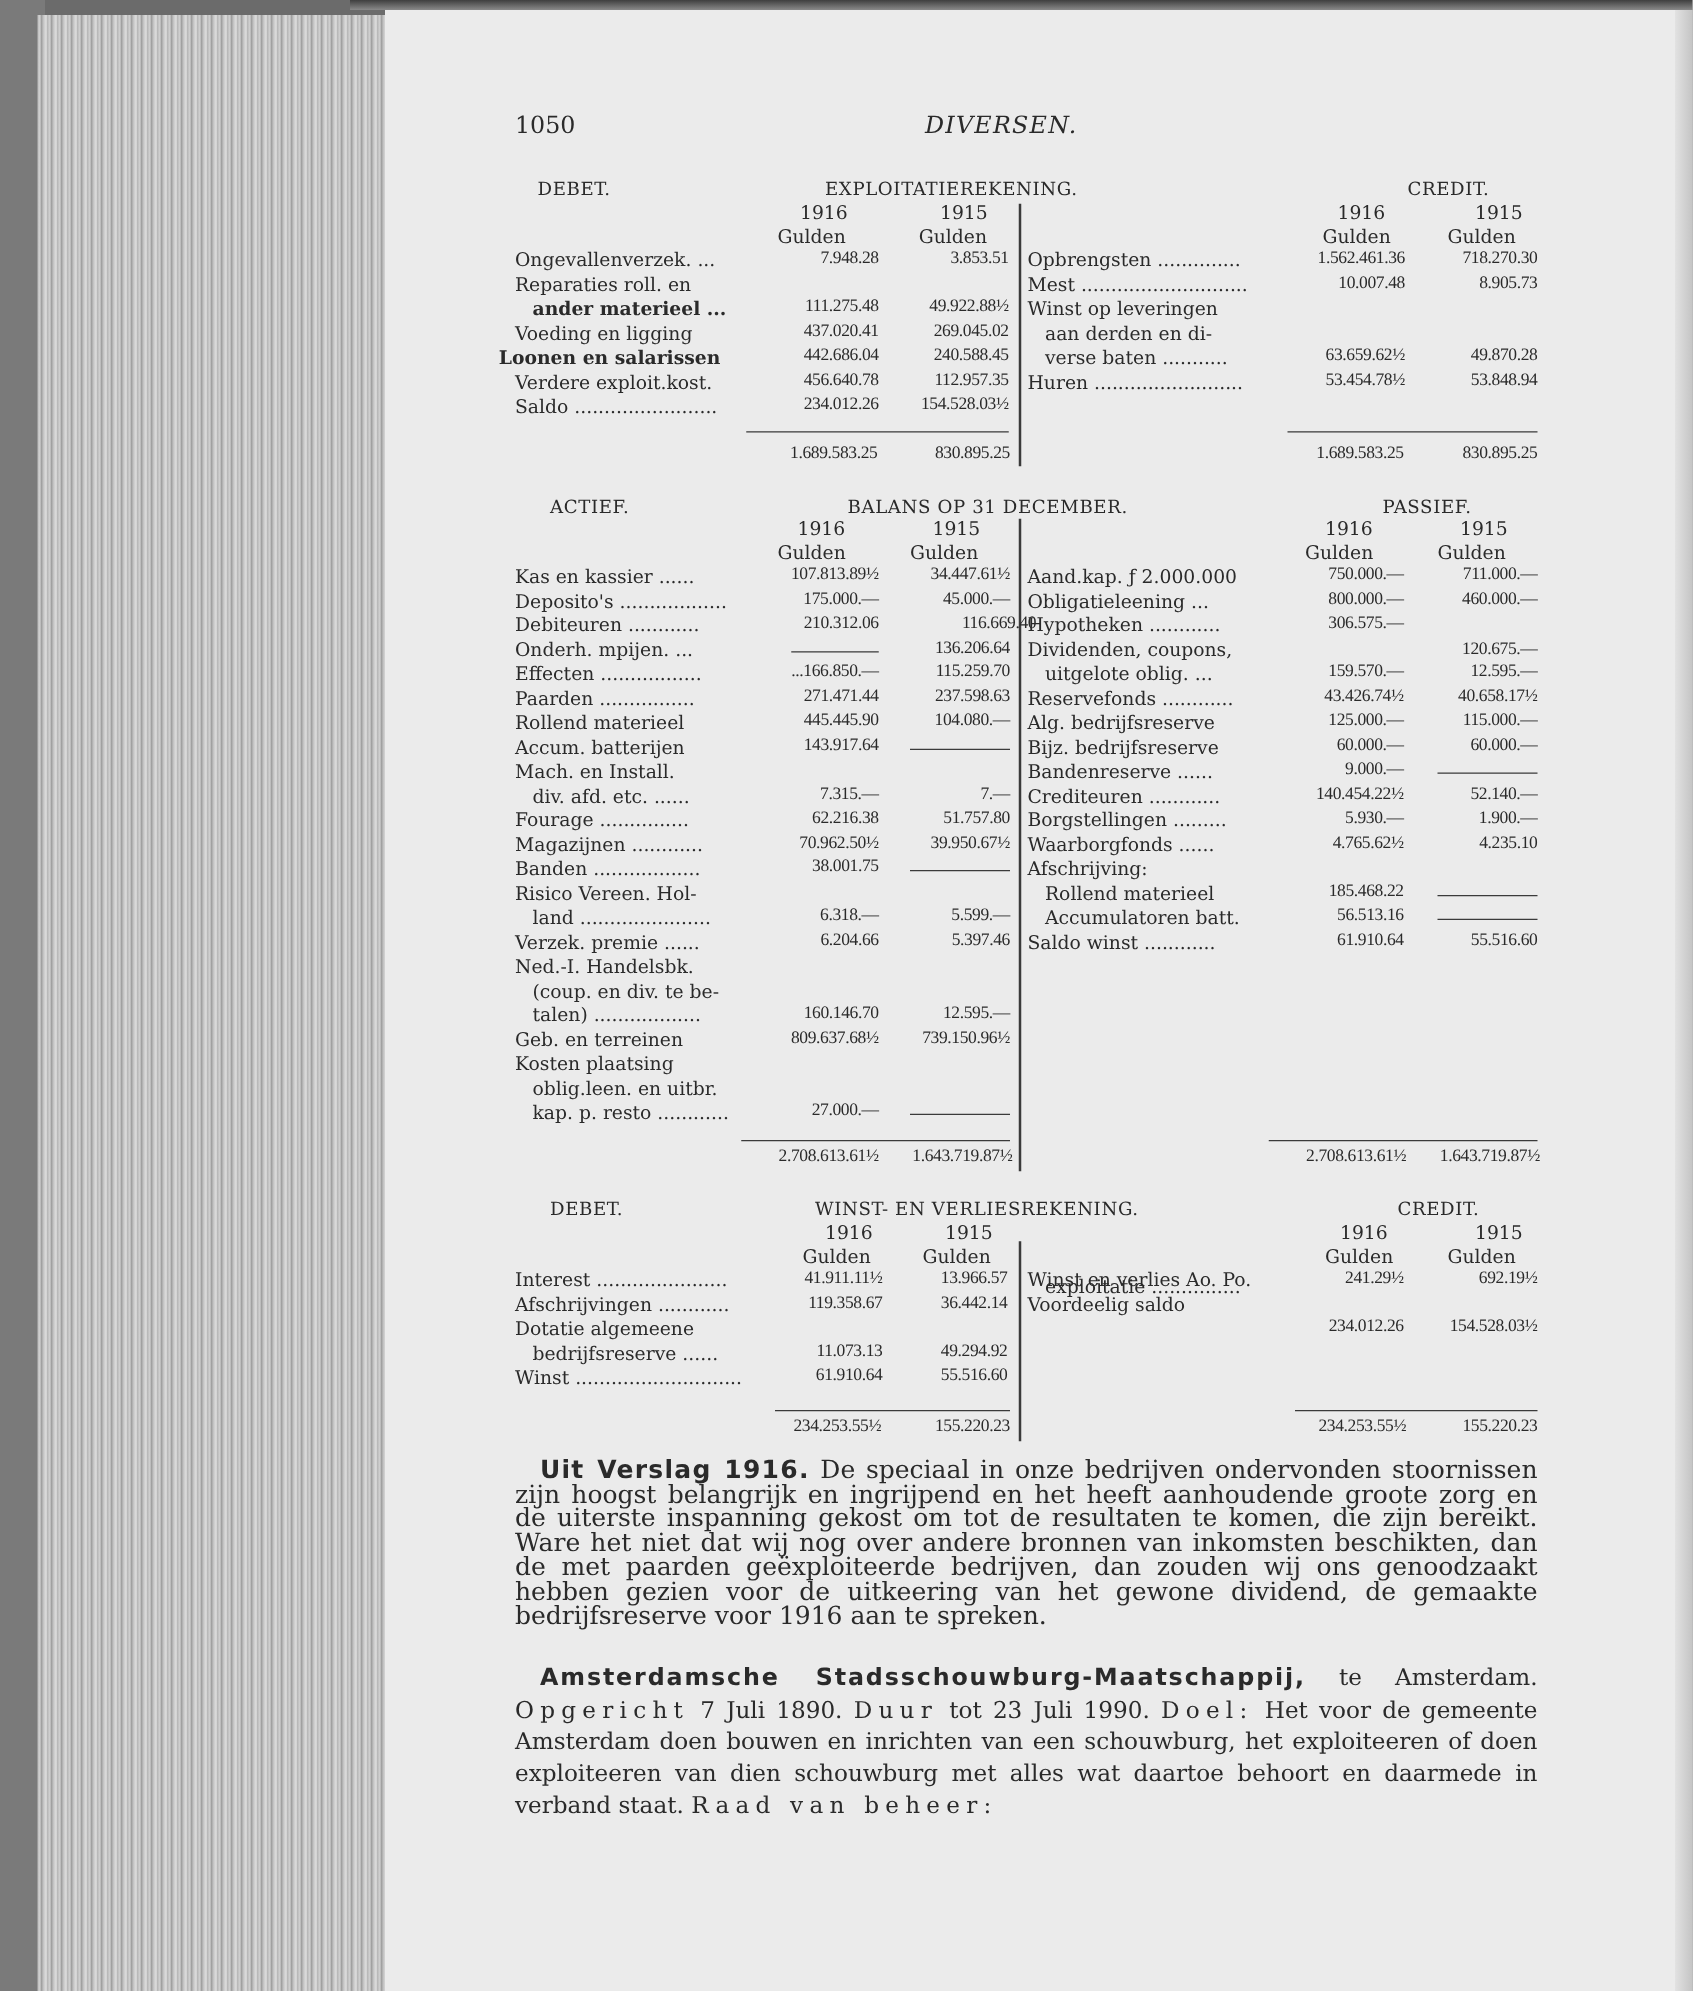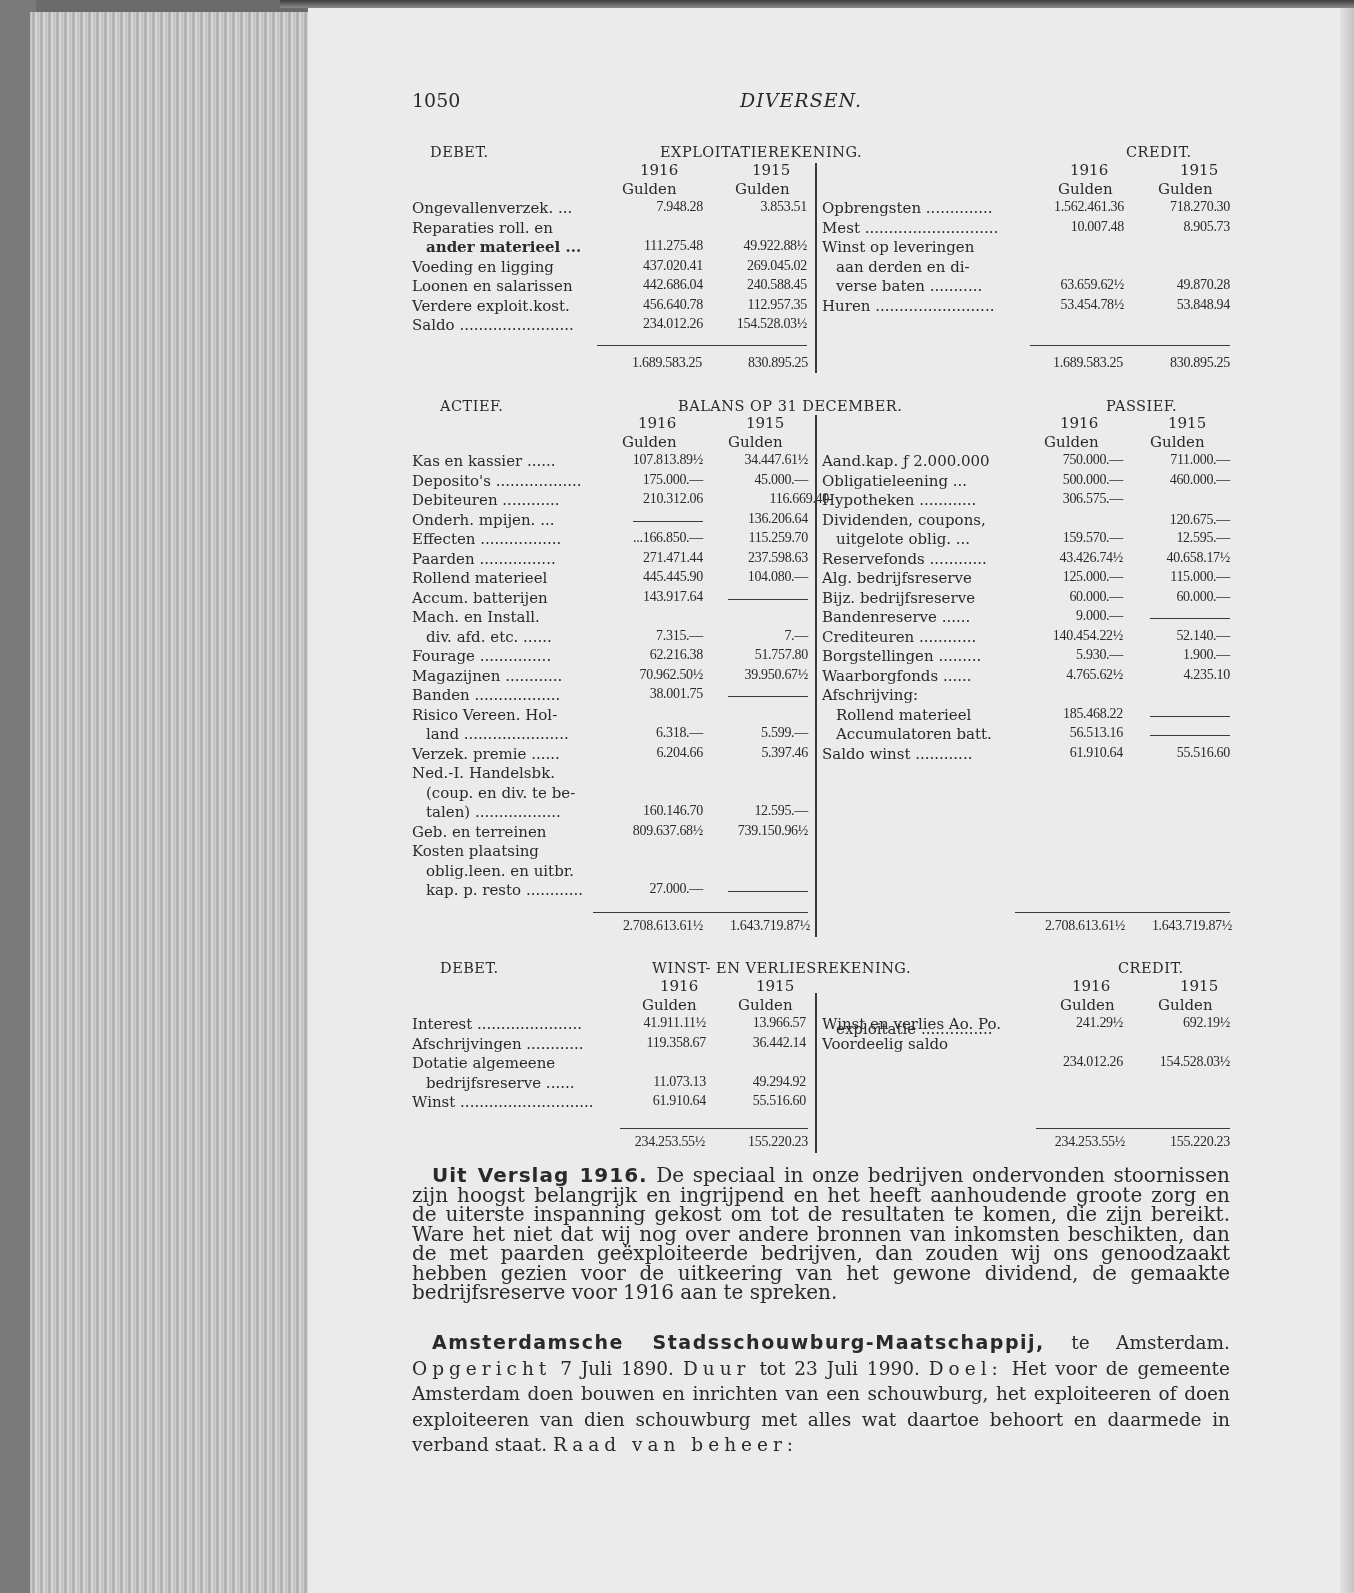--- a/index.html
+++ b/index.html
@@ -72,21 +72,21 @@
       <div class="num" style="left: 677px; width: 130px; top: 199px;">3.853.51</div>
       <div class="lbl t" style="left: 412px; top: 218.5px;">Reparaties roll. en</div>
       <div class="num" style="left: 573px; width: 130px; top: 218.5px;"></div>
       <div class="num" style="left: 677px; width: 130px; top: 218.5px;"></div>
       <div class="lbl t" style="left: 426px; top: 238px; font-weight: bold;">ander materieel ...</div>
       <div class="num" style="left: 573px; width: 130px; top: 238px;">111.275.48</div>
       <div class="num" style="left: 677px; width: 130px; top: 238px;">49.922.88½</div>
       <div class="lbl t" style="left: 412px; top: 257.5px;">Voeding en ligging</div>
       <div class="num" style="left: 573px; width: 130px; top: 257.5px;">437.020.41</div>
       <div class="num" style="left: 677px; width: 130px; top: 257.5px;">269.045.02</div>
-      <div class="lbl t" style="left: 412px; top: 277px;">Loonen en salarissen</div>
+      <div class="lbl t" style="left: 399px; top: 277px; font-weight: bold;">Loonen en salarissen</div>
       <div class="num" style="left: 573px; width: 130px; top: 277px;">442.686.04</div>
       <div class="num" style="left: 677px; width: 130px; top: 277px;">240.588.45</div>
       <div class="lbl t" style="left: 412px; top: 296.5px;">Verdere exploit.kost.</div>
       <div class="num" style="left: 573px; width: 130px; top: 296.5px;">456.640.78</div>
       <div class="num" style="left: 677px; width: 130px; top: 296.5px;">112.957.35</div>
       <div class="lbl t" style="left: 412px; top: 316px;">Saldo ........................</div>
       <div class="num" style="left: 573px; width: 130px; top: 316px;">234.012.26</div>
       <div class="num" style="left: 677px; width: 130px; top: 316px;">154.528.03½</div>
     </div>
   <div id="exploit-credit">
@@ -199,21 +199,21 @@
       <div class="num" style="left: 678px; width: 130px; top: 861.5px;"></div>
       <div class="lbl t" style="left: 426px; top: 881px;">kap. p. resto ............</div>
       <div class="num" style="left: 573px; width: 130px; top: 881px;">27.000.—</div>
       <div class="dash" style="left: 728px; top: 891px; width: 80px;"></div>
     </div>
   <div id="balans-passief">
       <div class="lbl t" style="left: 822px; top: 452px;">Aand.kap. ƒ 2.000.000</div>
       <div class="num" style="left: 993px; width: 130px; top: 452px;">750.000.—</div>
       <div class="num" style="left: 1100px; width: 130px; top: 452px;">711.000.—</div>
       <div class="lbl t" style="left: 822px; top: 471.5px;">Obligatieleening ...</div>
-      <div class="num" style="left: 993px; width: 130px; top: 471.5px;">500.000.—</div>
+      <div class="num" style="left: 993px; width: 130px; top: 471.5px;">800.000.—</div>
       <div class="num" style="left: 1100px; width: 130px; top: 471.5px;">460.000.—</div>
       <div class="lbl t" style="left: 822px; top: 491px;">Hypotheken ............</div>
       <div class="num" style="left: 993px; width: 130px; top: 491px;">306.575.—</div>
       <div class="num" style="left: 1100px; width: 130px; top: 512px;">120.675.—</div>
       <div class="lbl t" style="left: 822px; top: 510.5px;">Dividenden, coupons,</div>
       <div class="num" style="left: 993px; width: 130px; top: 510.5px;"></div>
       <div class="num" style="left: 1100px; width: 130px; top: 510.5px;"></div>
       <div class="lbl t" style="left: 836px; top: 530px;">uitgelote oblig. ...</div>
       <div class="num" style="left: 993px; width: 130px; top: 530px;">159.570.—</div>
       <div class="num" style="left: 1100px; width: 130px; top: 530px;">12.595.—</div>

